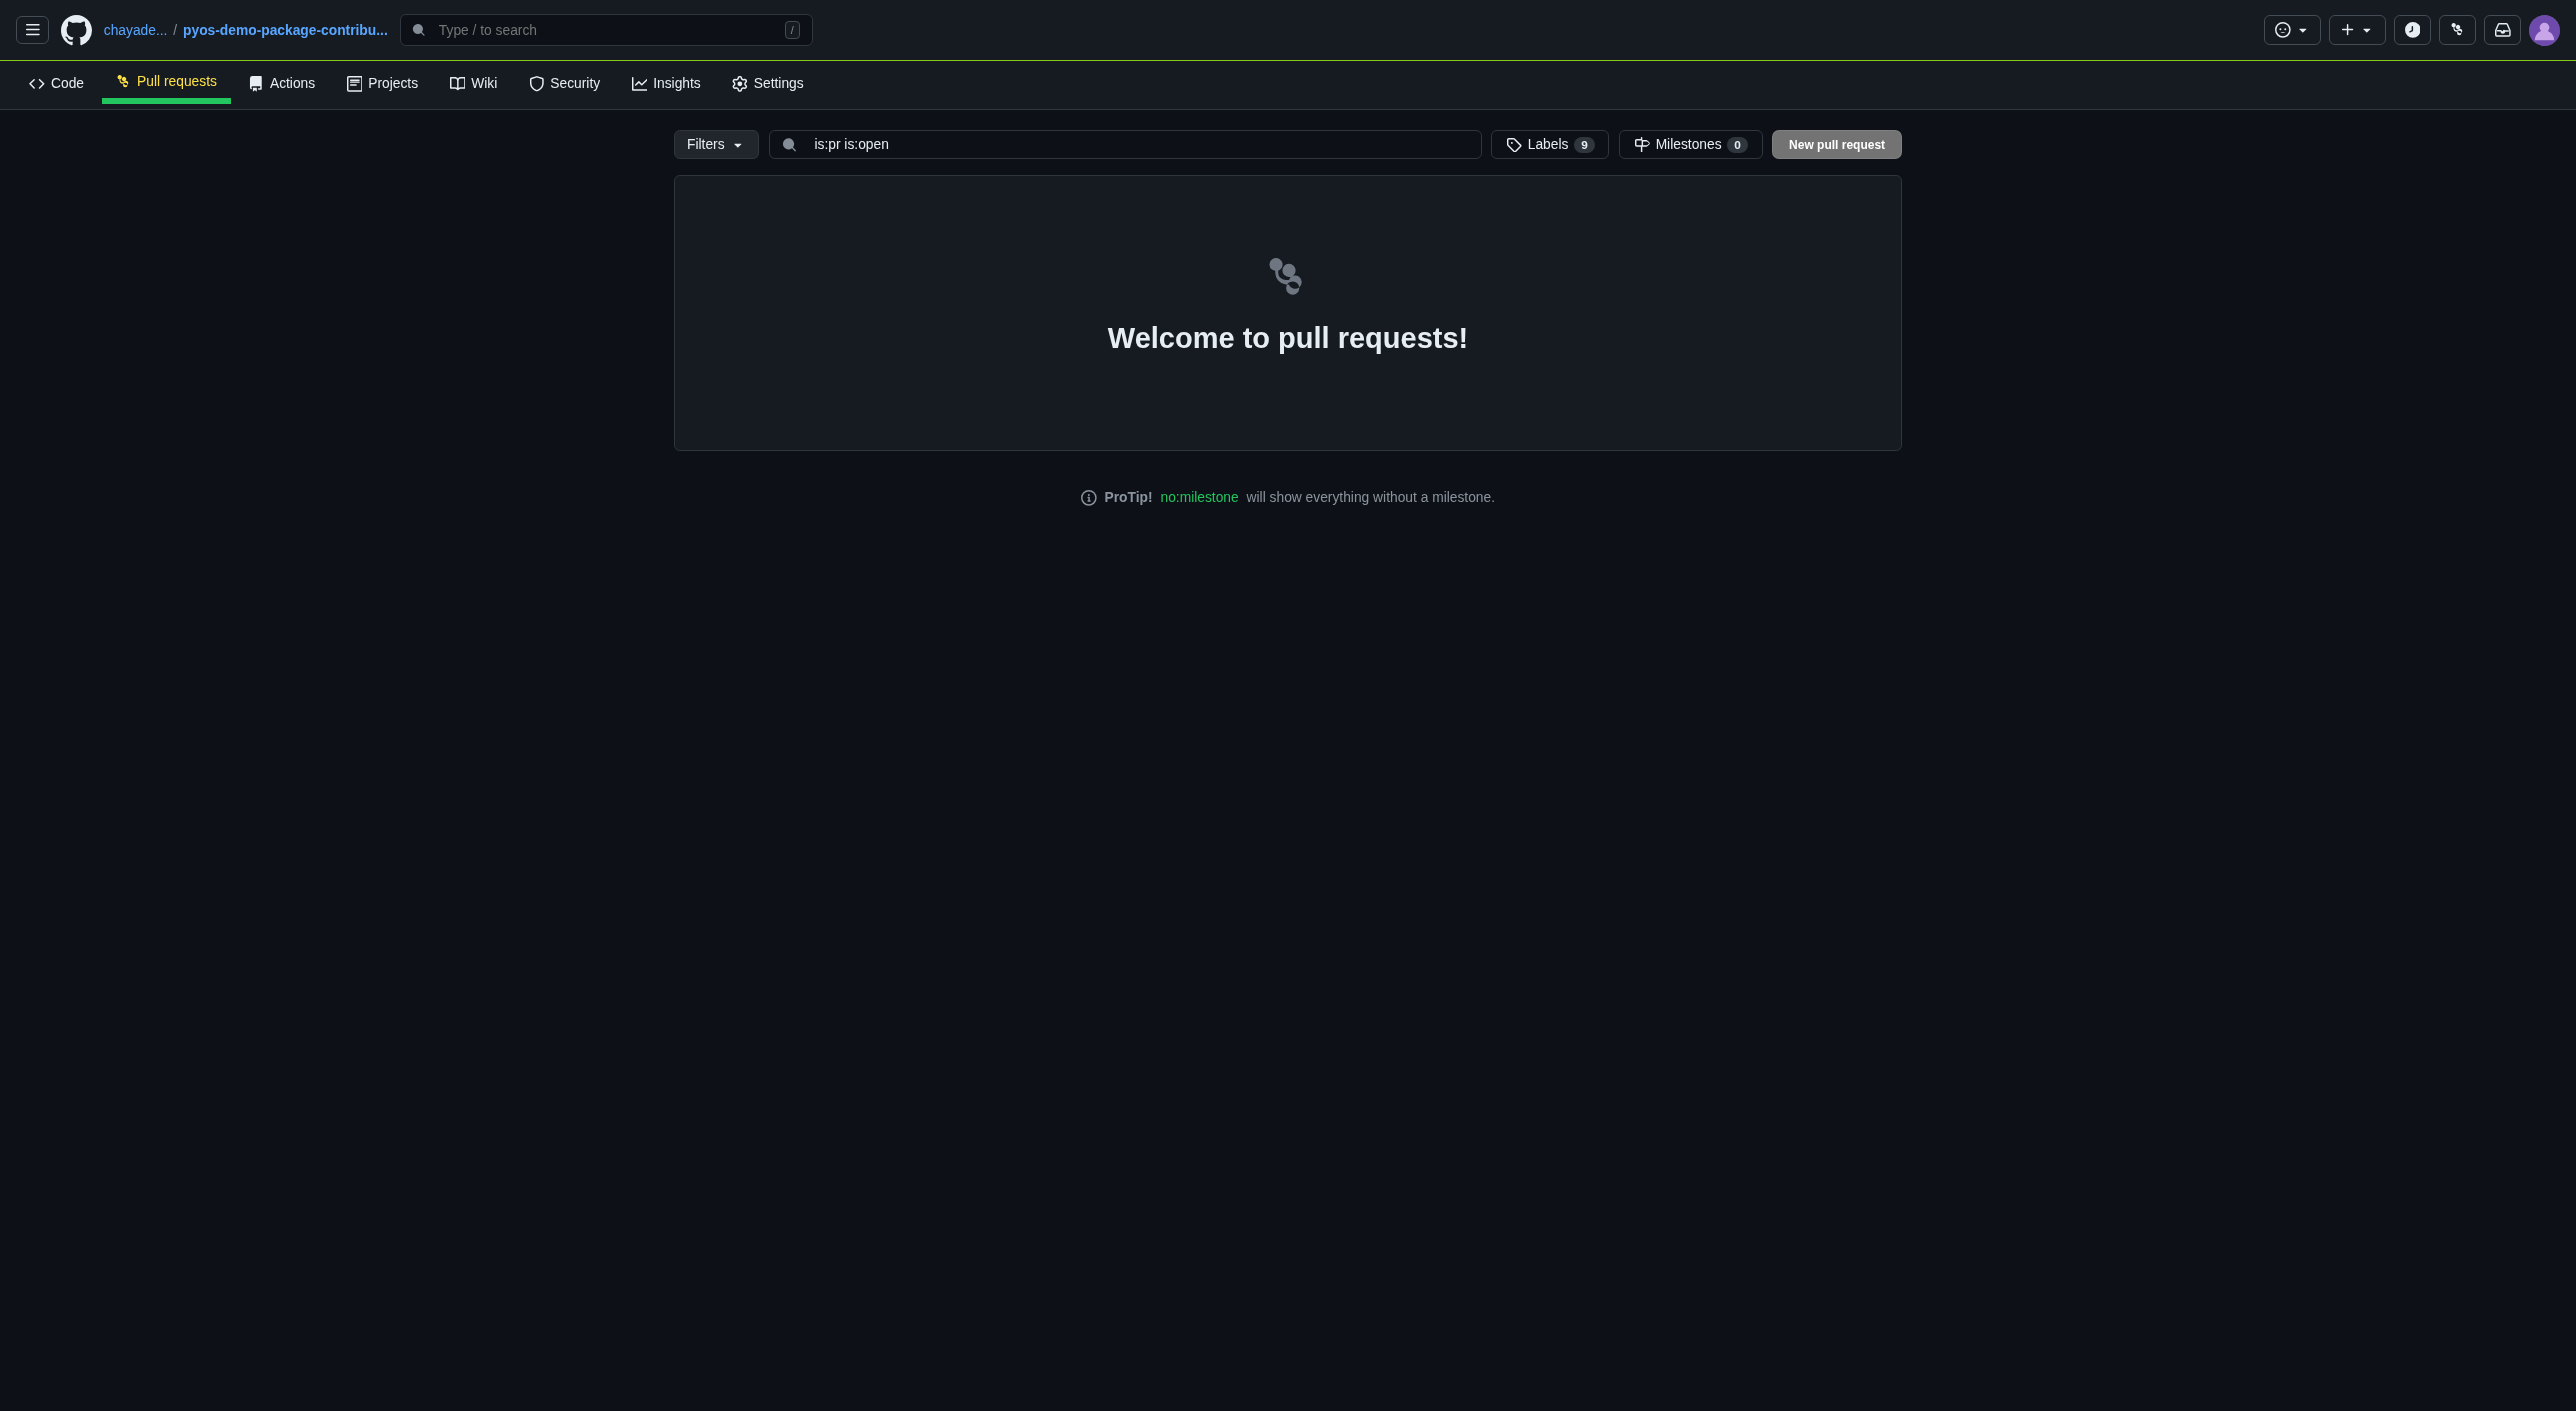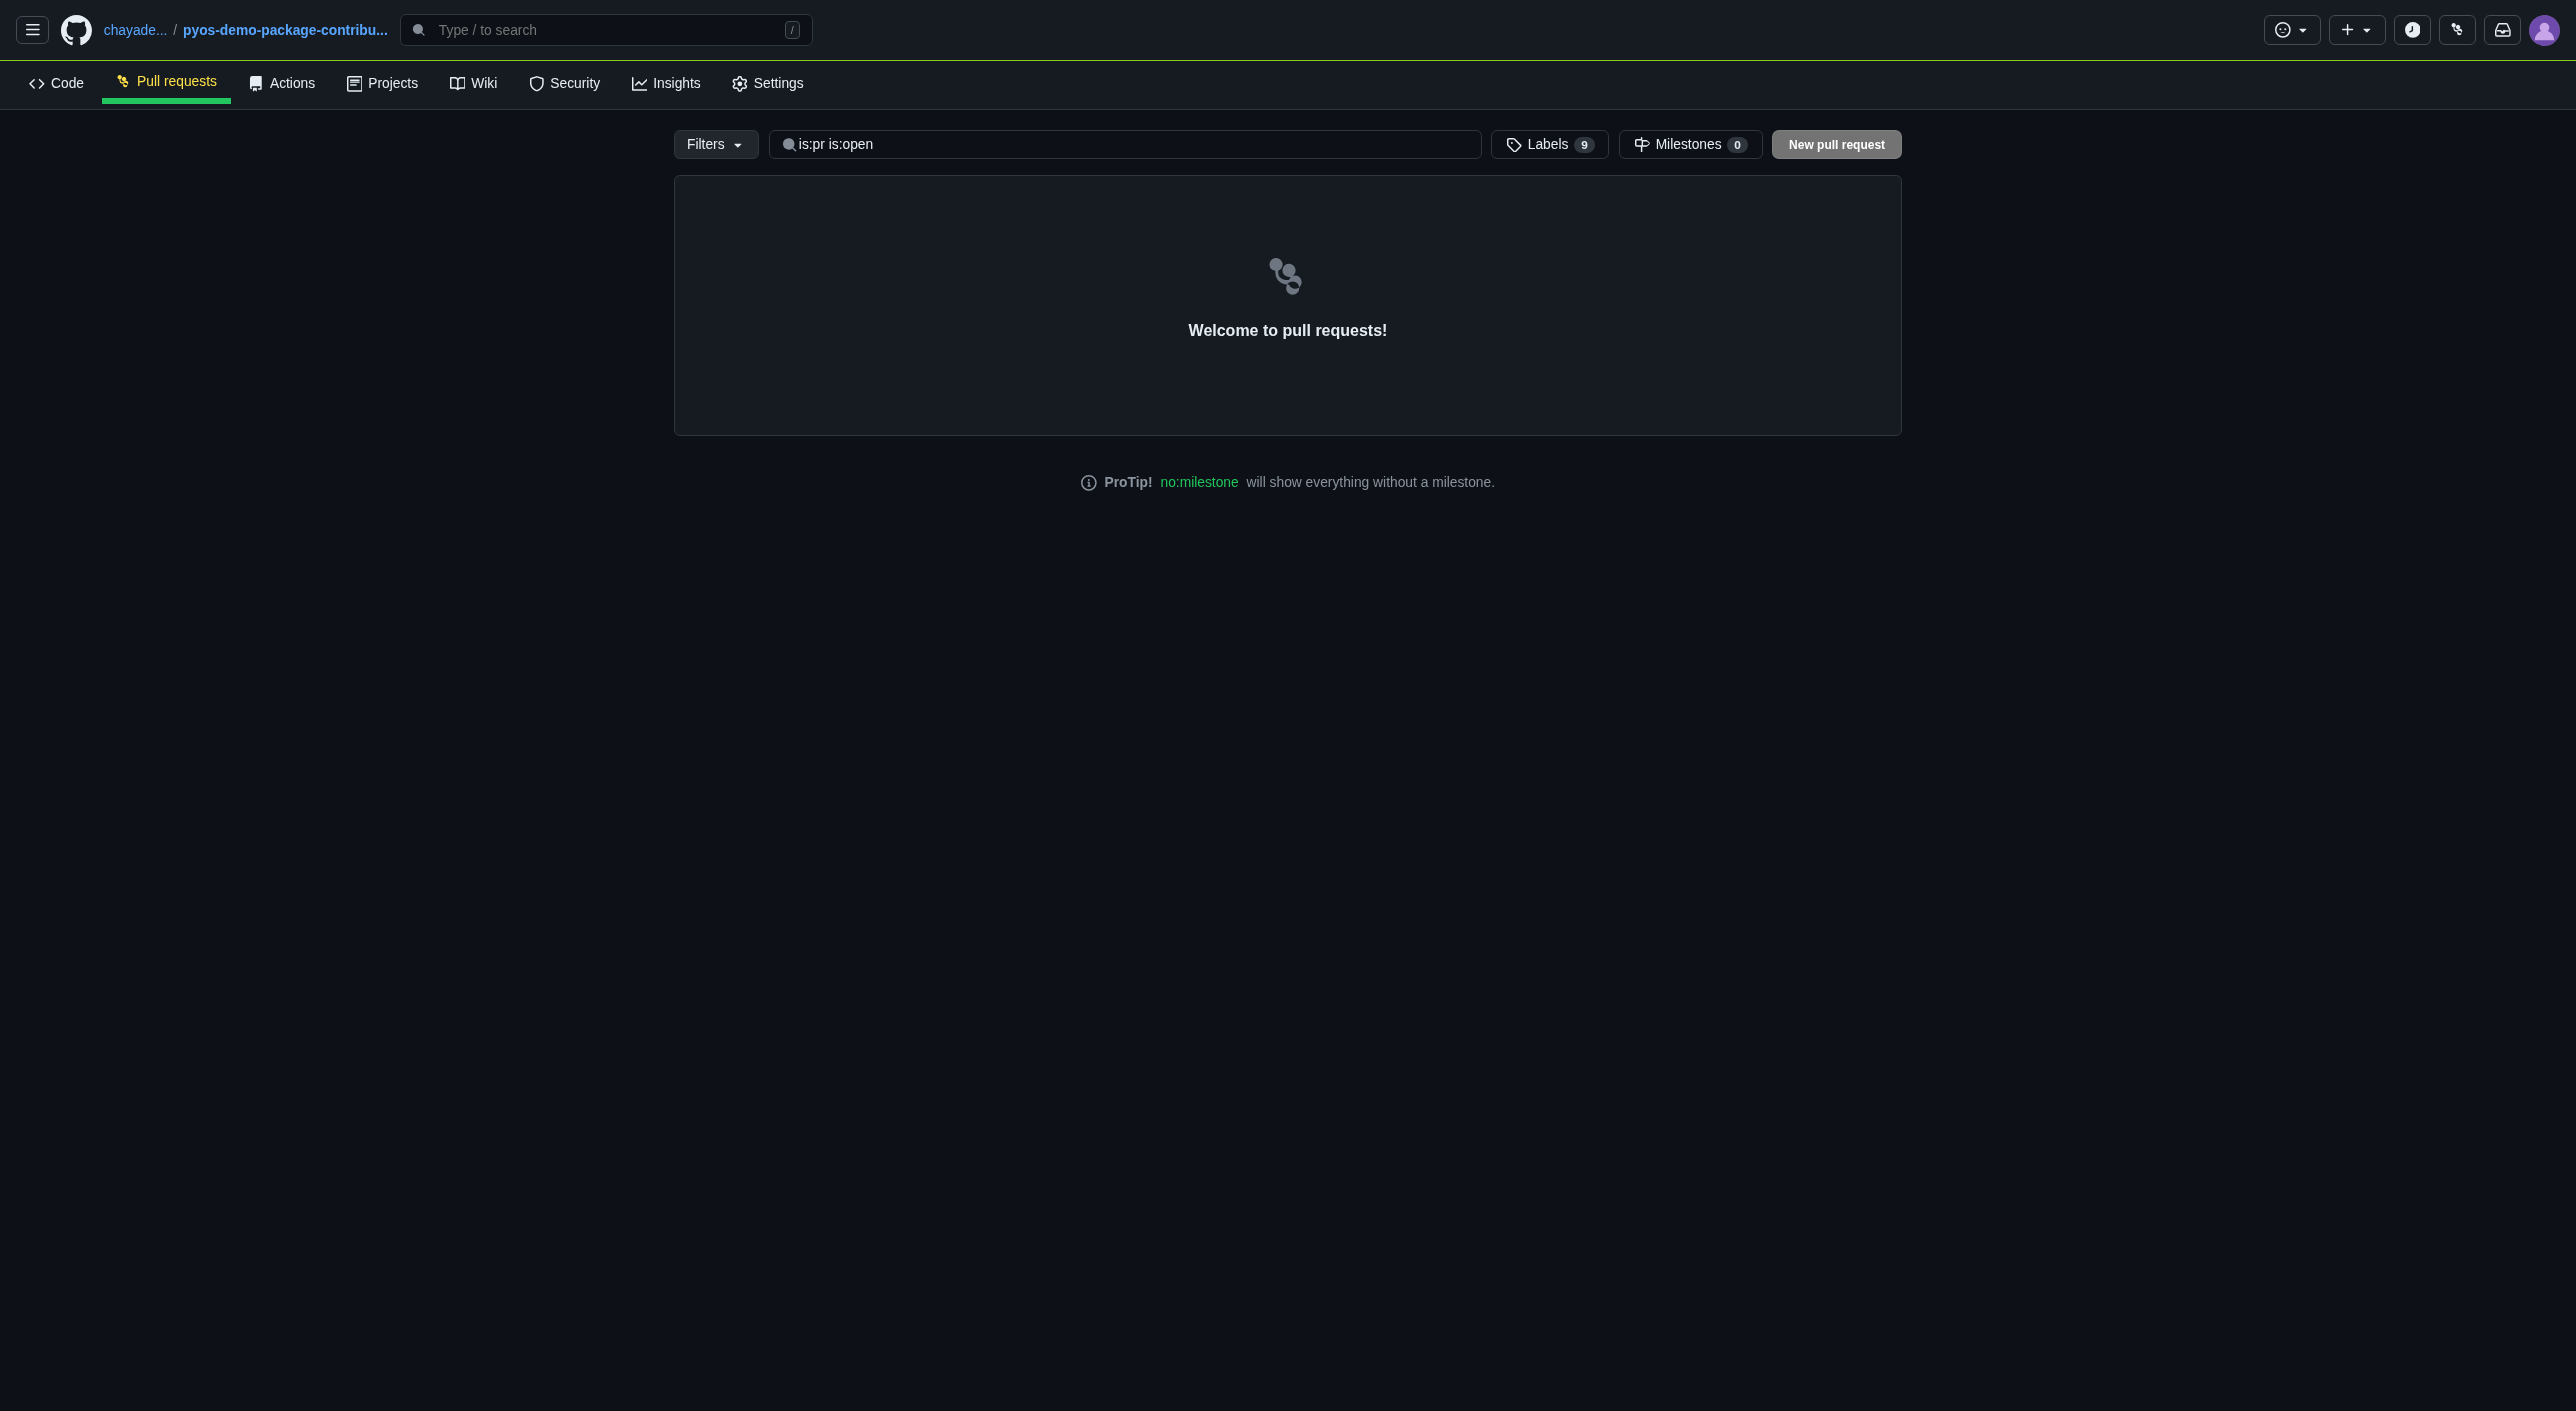--- a/index.html
+++ b/index.html
@@ -161,21 +161,21 @@
       border-radius: 5.9px;
       color: #e6edf3;
       cursor: pointer;
       padding: 5.9px 11.8px;
       font-size: 13.8px;
     }
     .search-filter {
       flex: 1;
       display: flex;
       align-items: flex-start;
-      gap: 2px;
+      gap: 18px;
       background: #0d1117;
       border: 1px solid #30363d;
       border-radius: 5.9px;
       padding: 5.9px 11.8px;
     }
     .search-filter input {
       background: none;
       border: none;
       outline: none;
       color: #e6edf3;
@@ -227,21 +227,21 @@
       align-items: center;
       justify-content: center;
       padding: 79px 39px;
       text-align: center;
     }
     .empty-icon {
       color: #6e7681;
       margin-bottom: 19.7px;
     }
     .empty-title {
-      font-size: 16px;
+      font-size: 29px;
       font-weight: 700;
       color: #e6edf3;
       margin-bottom: 15.7px;
     }
     .empty-desc {
       font-size: 15.7px;
       color: #8b949e;
       max-width: 570px;
       line-height: 1.6;
     }

